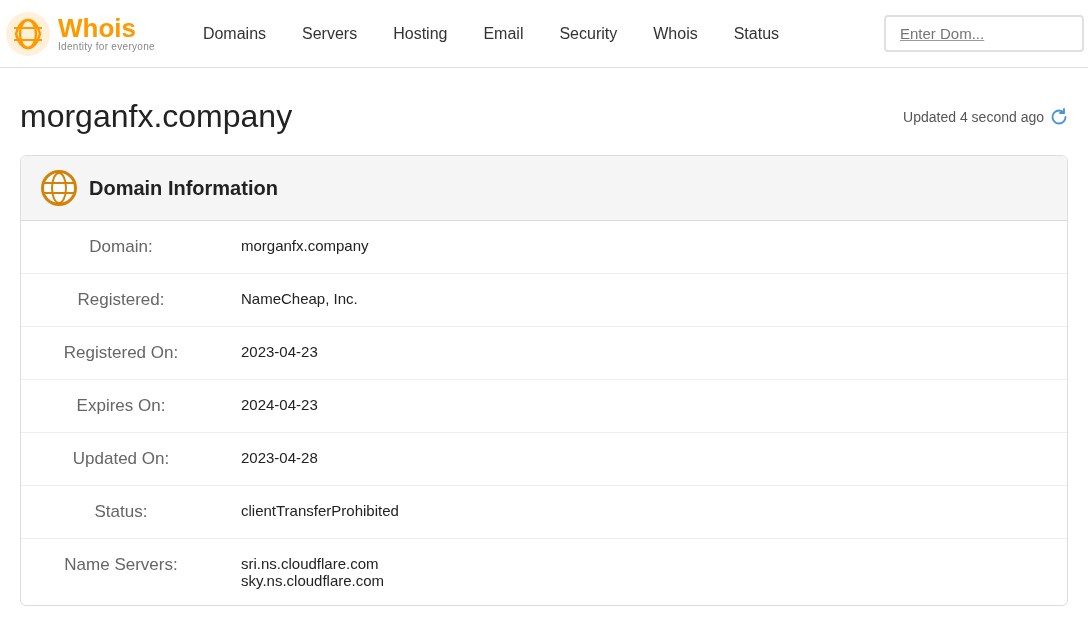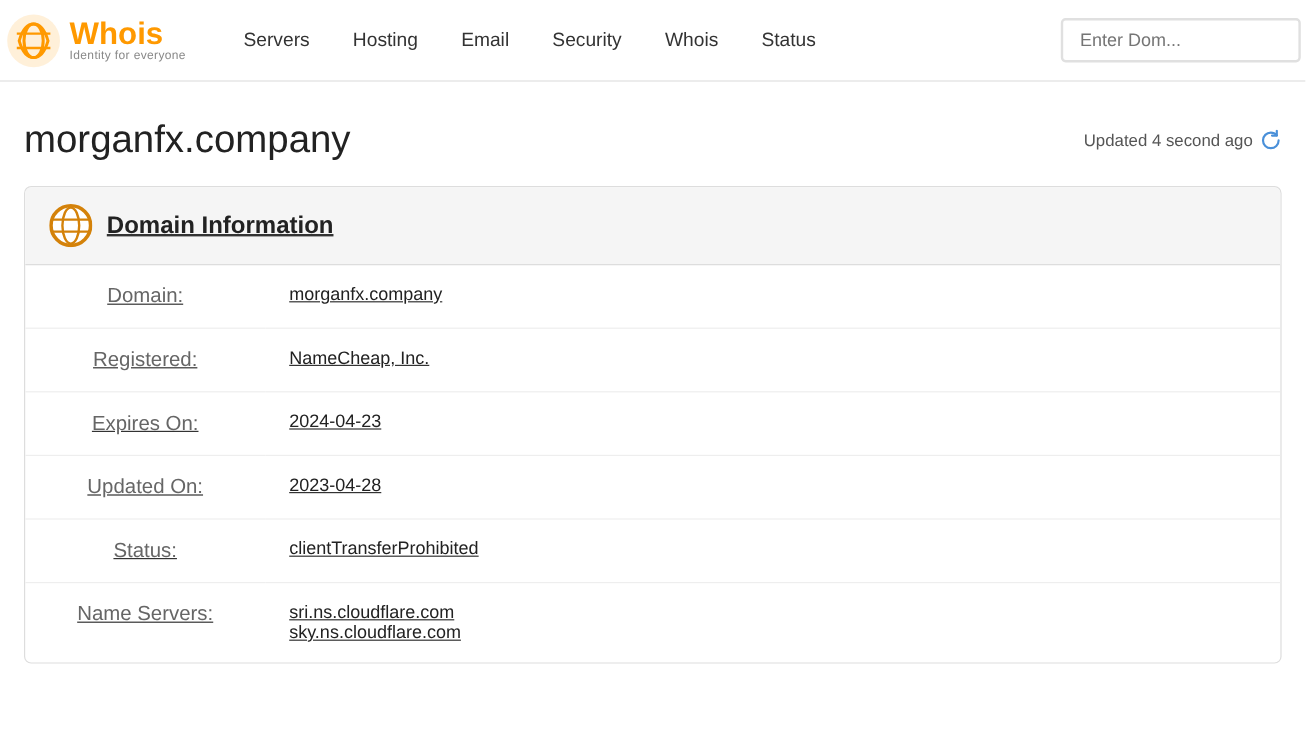--- a/index.html
+++ b/index.html
@@ -56,20 +56,21 @@
     }
     .nav-search {
       margin-left: auto;
       border: 2px solid #e0e0e0;
       border-radius: 4px;
       padding: 8px 14px;
       font-size: 15px;
       color: #999;
       width: 200px;
       outline: none;
+      text-decoration: underline;
     }
 
     
     main {
       max-width: 1088px;
       padding: 30px 20px 20px 20px;
     }
 
     .page-title-row {
       display: flex;
@@ -95,21 +96,20 @@
       height: 18px;
       cursor: pointer;
     }
 
     
     .card {
       border: 1px solid #ddd;
       border-radius: 6px;
       overflow: hidden;
       margin-bottom: 16px;
-      text-decoration: underline;
     }
     .card-header {
       background: #f5f5f5;
       padding: 14px 20px;
       display: flex;
       align-items: center;
       gap: 12px;
       border-bottom: 1px solid #ddd;
     }
     .www-icon {
@@ -159,20 +159,21 @@
       <line x1="10" y1="18" x2="38" y2="18" stroke="#f90" stroke-width="2"></line>
       <line x1="10" y1="30" x2="38" y2="30" stroke="#f90" stroke-width="2"></line>
     </svg>
     <div class="logo-text">
       <span class="logo-name">Whois</span>
       <span class="logo-tagline">Identity for everyone</span>
     </div>
   </a>
 
   <div class="nav-links">
+    <a class="nav-link" href="#">Domains</a>
     <a class="nav-link" href="#">Servers</a>
     <a class="nav-link" href="#">Hosting</a>
     <a class="nav-link" href="#">Email</a>
     <a class="nav-link" href="#">Security</a>
     <a class="nav-link" href="#">Whois</a>
     <a class="nav-link" href="#">Status</a>
   </div>
 
   <input class="nav-search" type="text" placeholder="Enter Dom..." style="">
 </nav>
@@ -205,20 +206,24 @@
       <tbody>
         <tr>
           <td>Domain:</td>
           <td>morganfx.company</td>
         </tr>
         <tr>
           <td>Registered:</td>
           <td>NameCheap, Inc.</td>
         </tr>
         <tr>
+          <td>Registered On:</td>
+          <td>2023-04-23</td>
+        </tr>
+        <tr>
           <td>Expires On:</td>
           <td>2024-04-23</td>
         </tr>
         <tr>
           <td>Updated On:</td>
           <td>2023-04-28</td>
         </tr>
         <tr>
           <td>Status:</td>
           <td>clientTransferProhibited</td>

